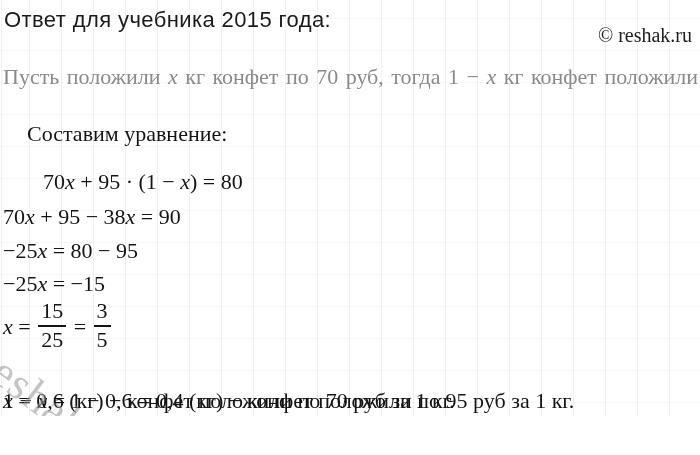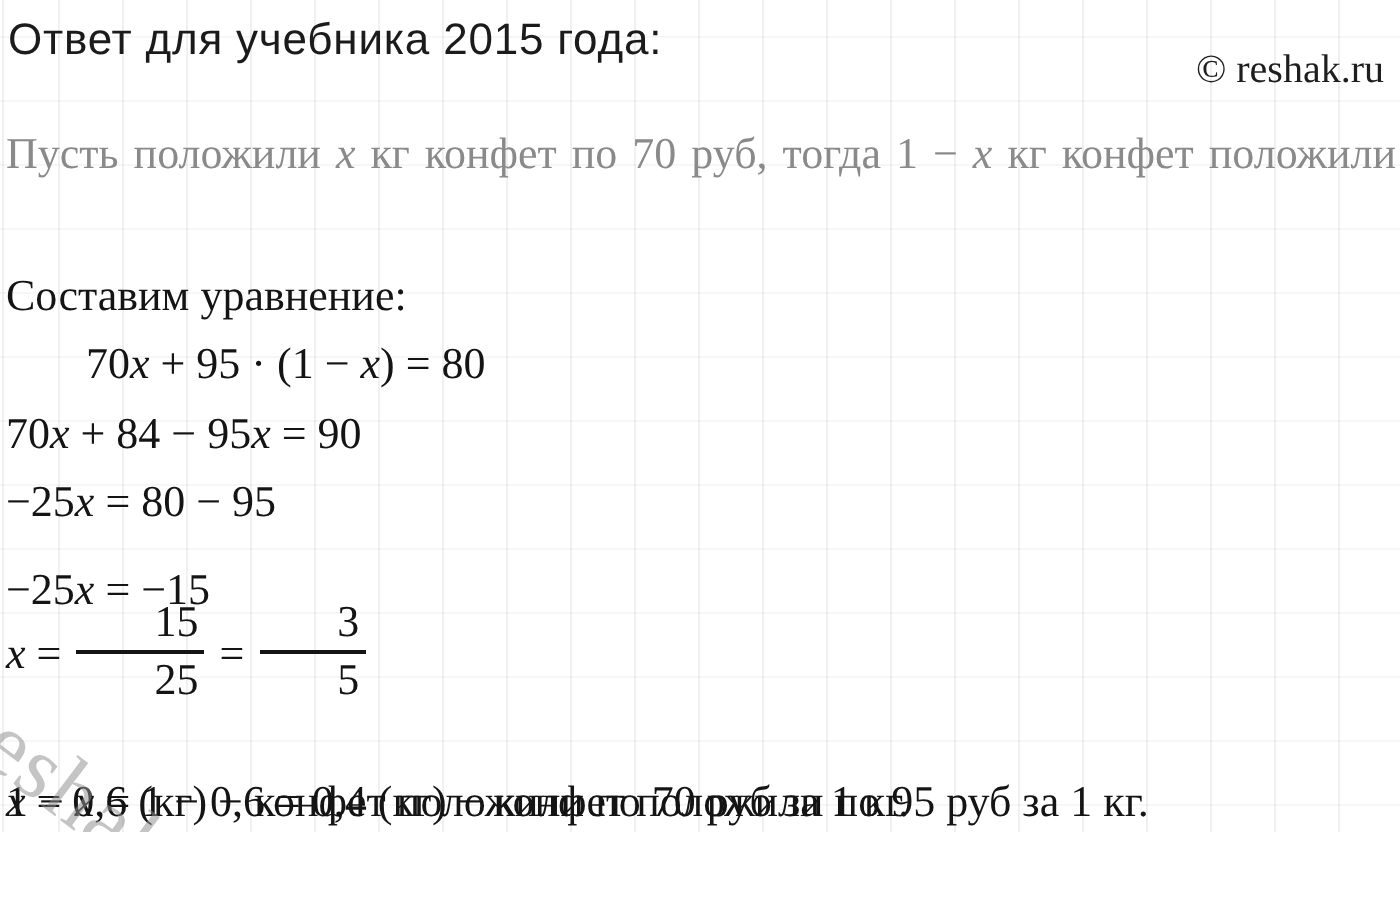--- a/index.html
+++ b/index.html
@@ -35,36 +35,36 @@
     font-size:20px;color:#1e1e1e;margin-top:18px;
   }
   .line{
     position:absolute;left:3px;
     font-size:22px;color:var(--body-text);
     white-space:nowrap;
   }
   .line .var{font-style:italic;}
   .l-intro1{top:64px;color:var(--muted-text);word-spacing:2px;width:697px;}
   .l-intro2{top:99px;}
-  .l-setup{top:135px;}
+  .l-setup{top:121px;margin-left:24px;}
   .l-eq1{top:169px;padding-left:40px;}
   .l-eq2{top:204px;}
   .l-eq3{top:238px;}
-  .l-eq4{top:282px;}
+  .l-eq4{top:271px;}
   .l-frac{top:302px;line-height:50px;height:52px;}
   .l-conc1{top:388px;text-align:right;}
   .l-conc2{top:388px;}
   .l-answer{top:431px;}
   .frac{
     display:inline-block;vertical-align:middle;
     text-align:right;line-height:1.12;
     margin:0 2px;transform:translateY(-3px);
   }
   .frac .num{display:block;border-bottom:2px solid var(--body-text);padding:0 3px 1px;}
-  .frac .den{display:block;padding:1px 3px 0;margin-left:36px;}
+  .frac .den{display:block;padding:1px 3px 0;}
   .watermark{
     position:absolute;top:336px;left:0px;
     font-size:45px;color:var(--watermark);opacity:0.52;
     letter-spacing:1px;
     transform:rotate(37deg);transform-origin:0 0;
     pointer-events:none;
   }
 </style>
 </head>
 <body>
@@ -72,21 +72,21 @@
 <div class="page">
 
   <div class="hdr-title">Ответ для учебника 2015 года:</div>
   <div class="copyright">© reshak.ru</div>
 
   <div class="line l-intro1"><span>Пусть положили </span><span class="var">x</span><span> кг конфет по 70 руб, тогда 1 − </span><span class="var">x</span><span> кг конфет положили</span></div>
 
   <div class="line l-setup">Составим уравнение:</div>
 
   <div class="line l-eq1"><span>70</span><span class="var">x</span><span> + 95 · (1 − </span><span class="var">x</span><span>) = 80</span></div>
-  <div class="line l-eq2"><span>70</span><span class="var">x</span><span> + 84 − 95</span><span class="var">x</span><span> = 90</span></div>
+  <div class="line l-eq2"><span>70</span><span class="var">x</span><span> + 95 − 38</span><span class="var">x</span><span> = 90</span></div>
   <div class="line l-eq3"><span>−25</span><span class="var">x</span><span> = 80 − 95</span></div>
   <div class="line l-eq4"><span>−25</span><span class="var">x</span><span> = −15</span></div>
 
   <div class="line l-frac"><span class="var">x</span><span> = </span><span class="frac"><span class="num">15</span><span class="den">25</span></span><span> = </span><span class="frac"><span class="num">3</span><span class="den">5</span></span></div>
 
   <div class="line l-conc1"><span class="var">x</span><span> = 0,6 (кг) − конфет положили по 70 руб за 1 кг.</span></div>
   <div class="line l-conc2"><span>1 − </span><span class="var">x</span><span> = 1 − 0,6 = 0,4 (кг) − конфет положили по 95 руб за 1 кг.</span></div>
 
   <div class="line l-answer">Ответ: 0,6 кг и 0,4 кг.</div>
 

